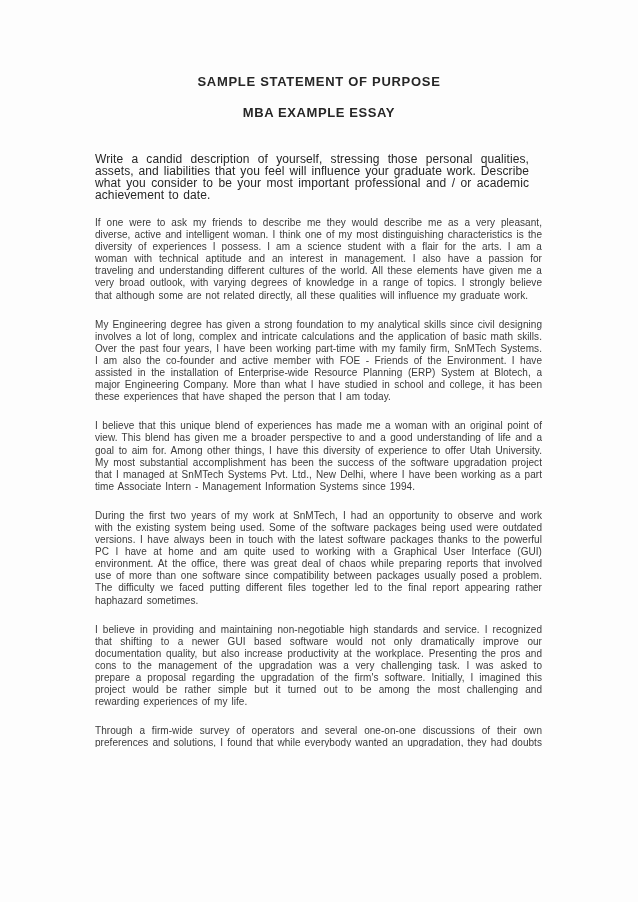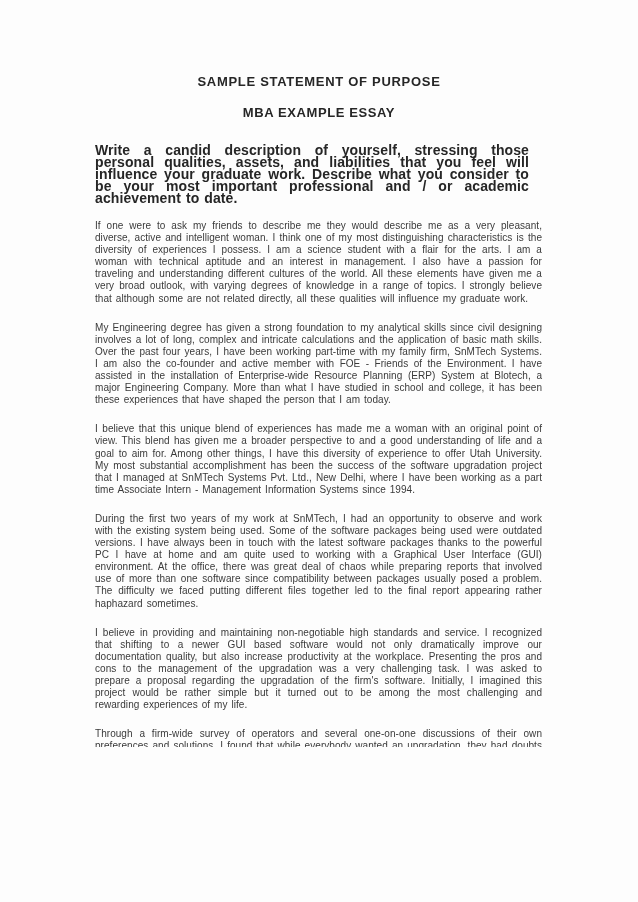--- a/index.html
+++ b/index.html
@@ -47,24 +47,24 @@
     letter-spacing: 0.6px;
     color: var(--heading-color);
   }
   .essay-body {
     position: absolute;
     left: 95px;
     top: 137px;
     width: 447px;
   }
   .essay-prompt {
-    margin: 7px 0 16px 0;
+    margin: 16px 0 16px 0;
     width: 434px;
-    font-size: 14px;
-    font-weight: bold;
+    font-size: 12px;
+    font-weight: normal;
     line-height: 12px;
     text-align: justify;
     word-spacing: 1px;
     letter-spacing: 0.1px;
     color: var(--heading-color);
   }
   .essay-paragraph {
     margin: 0 0 17px 0;
     font-size: 10px;
     line-height: 12.1px;

